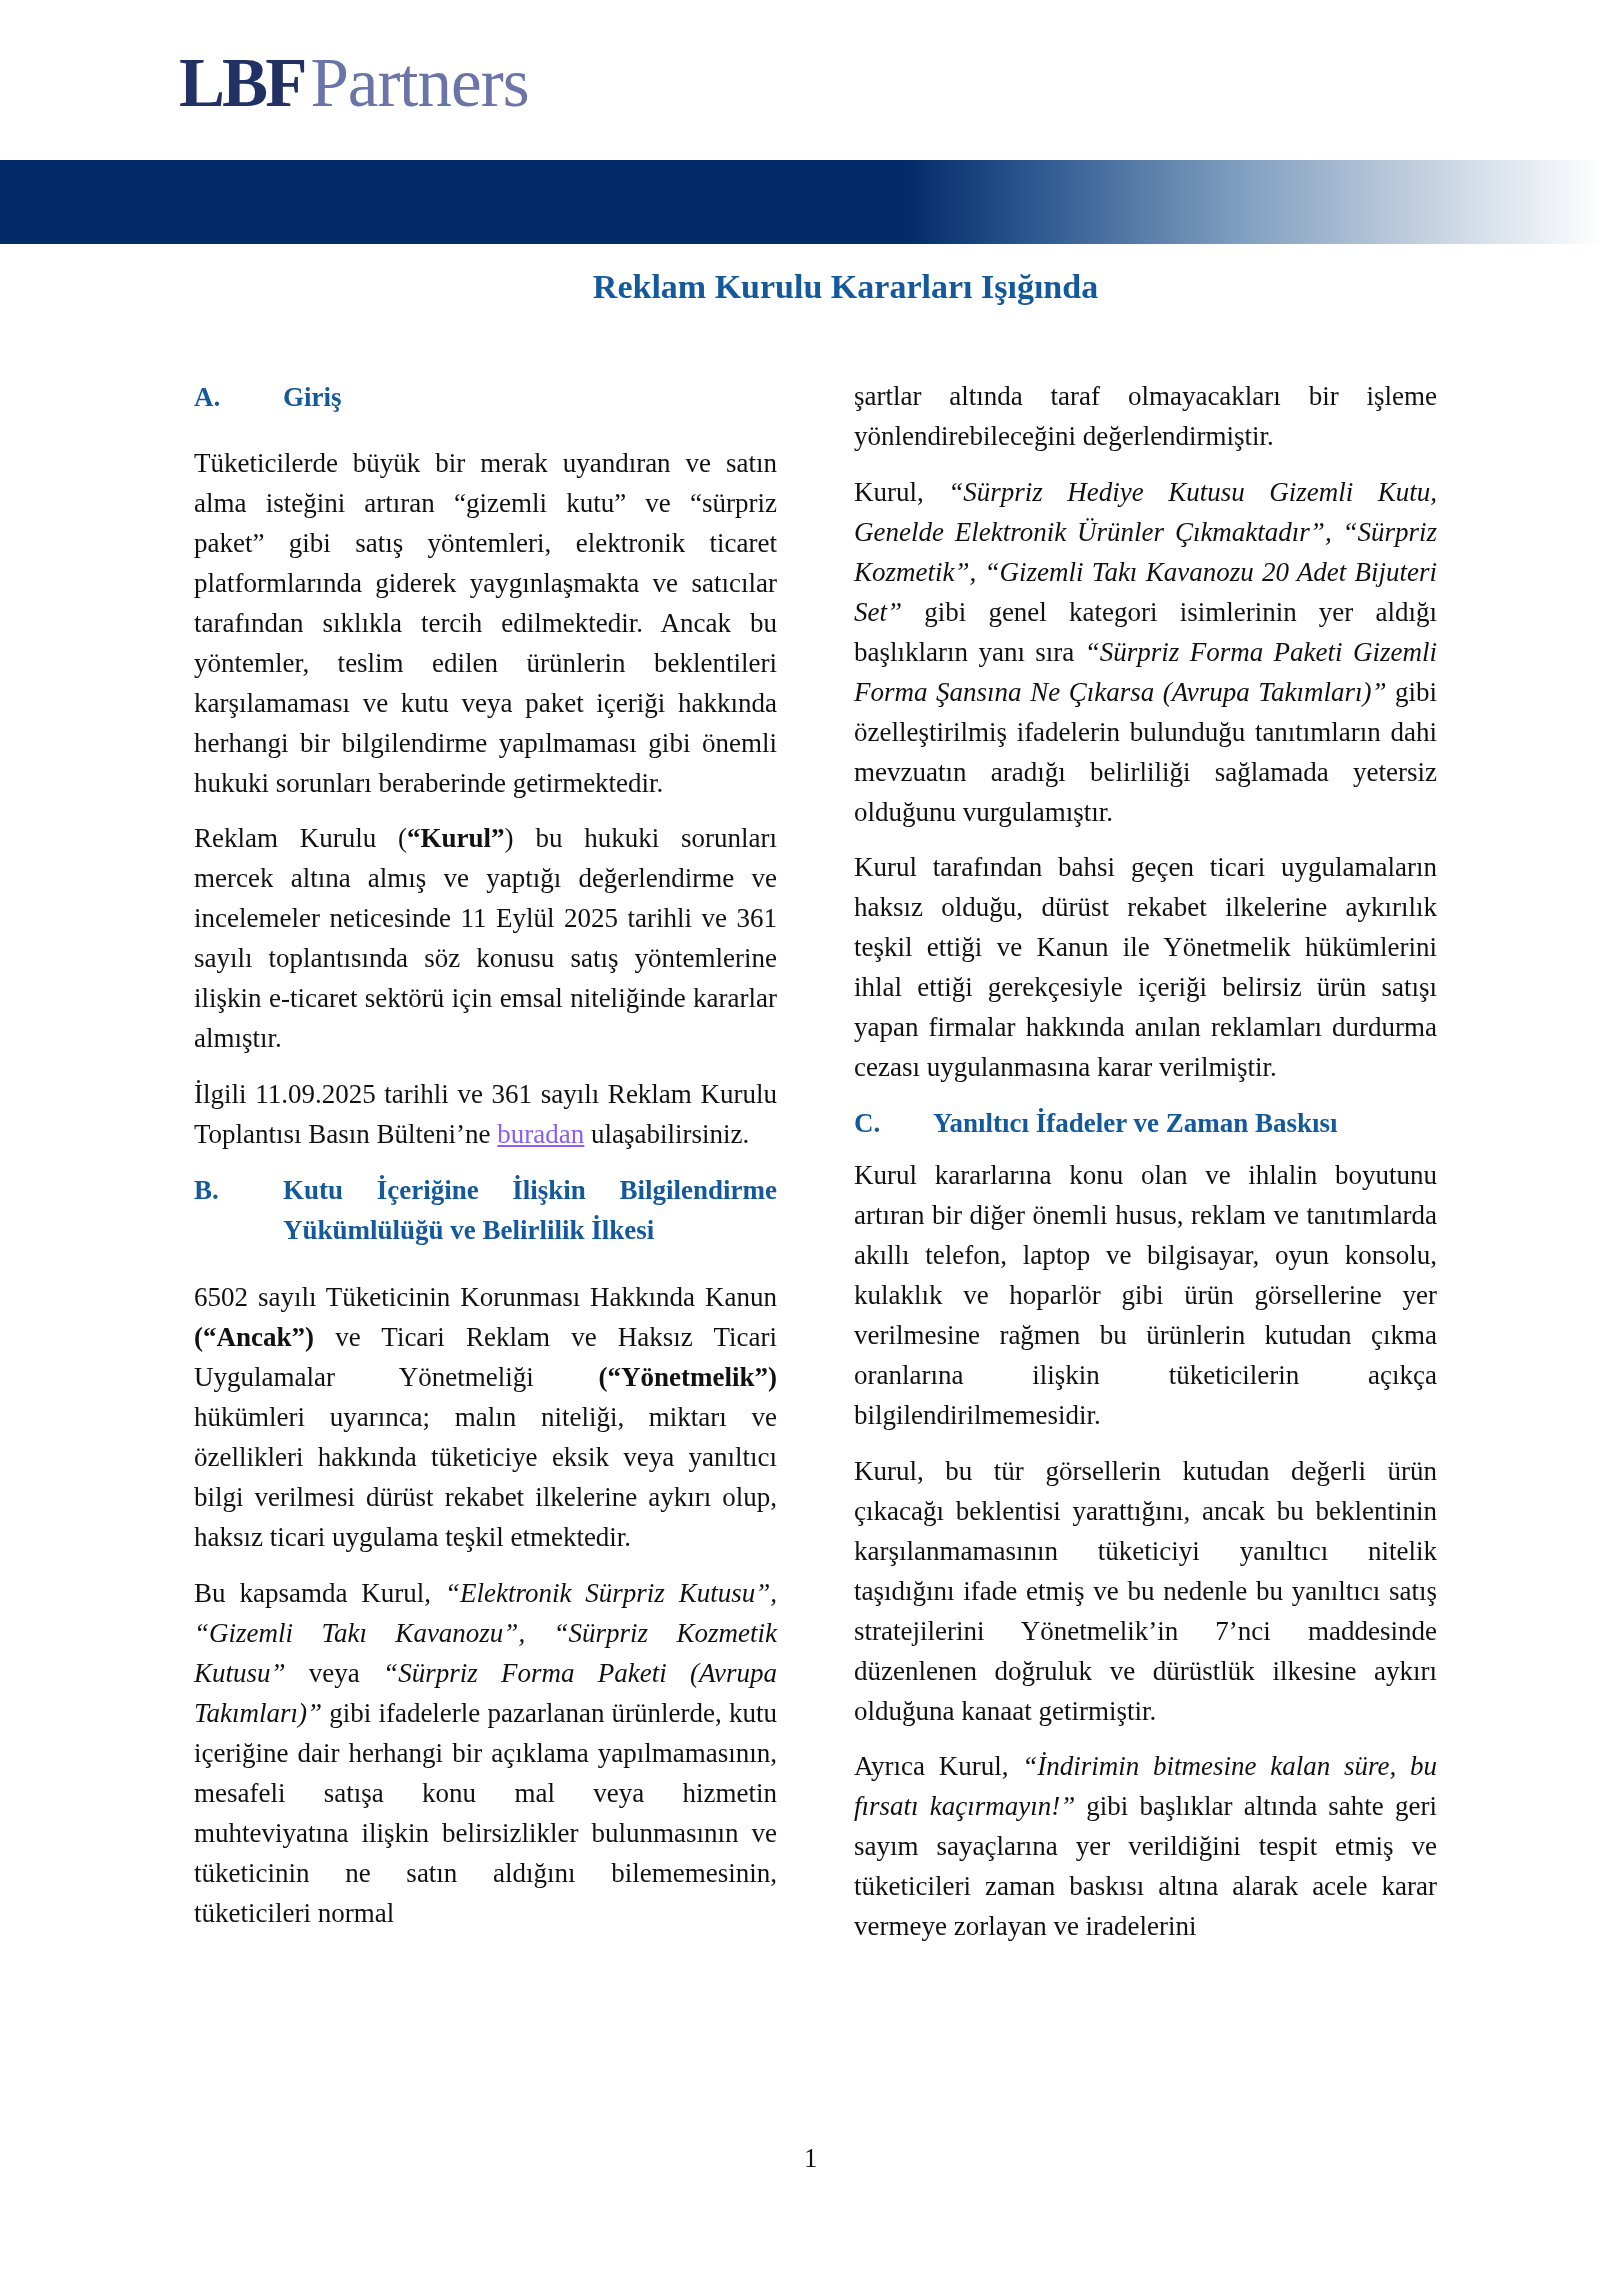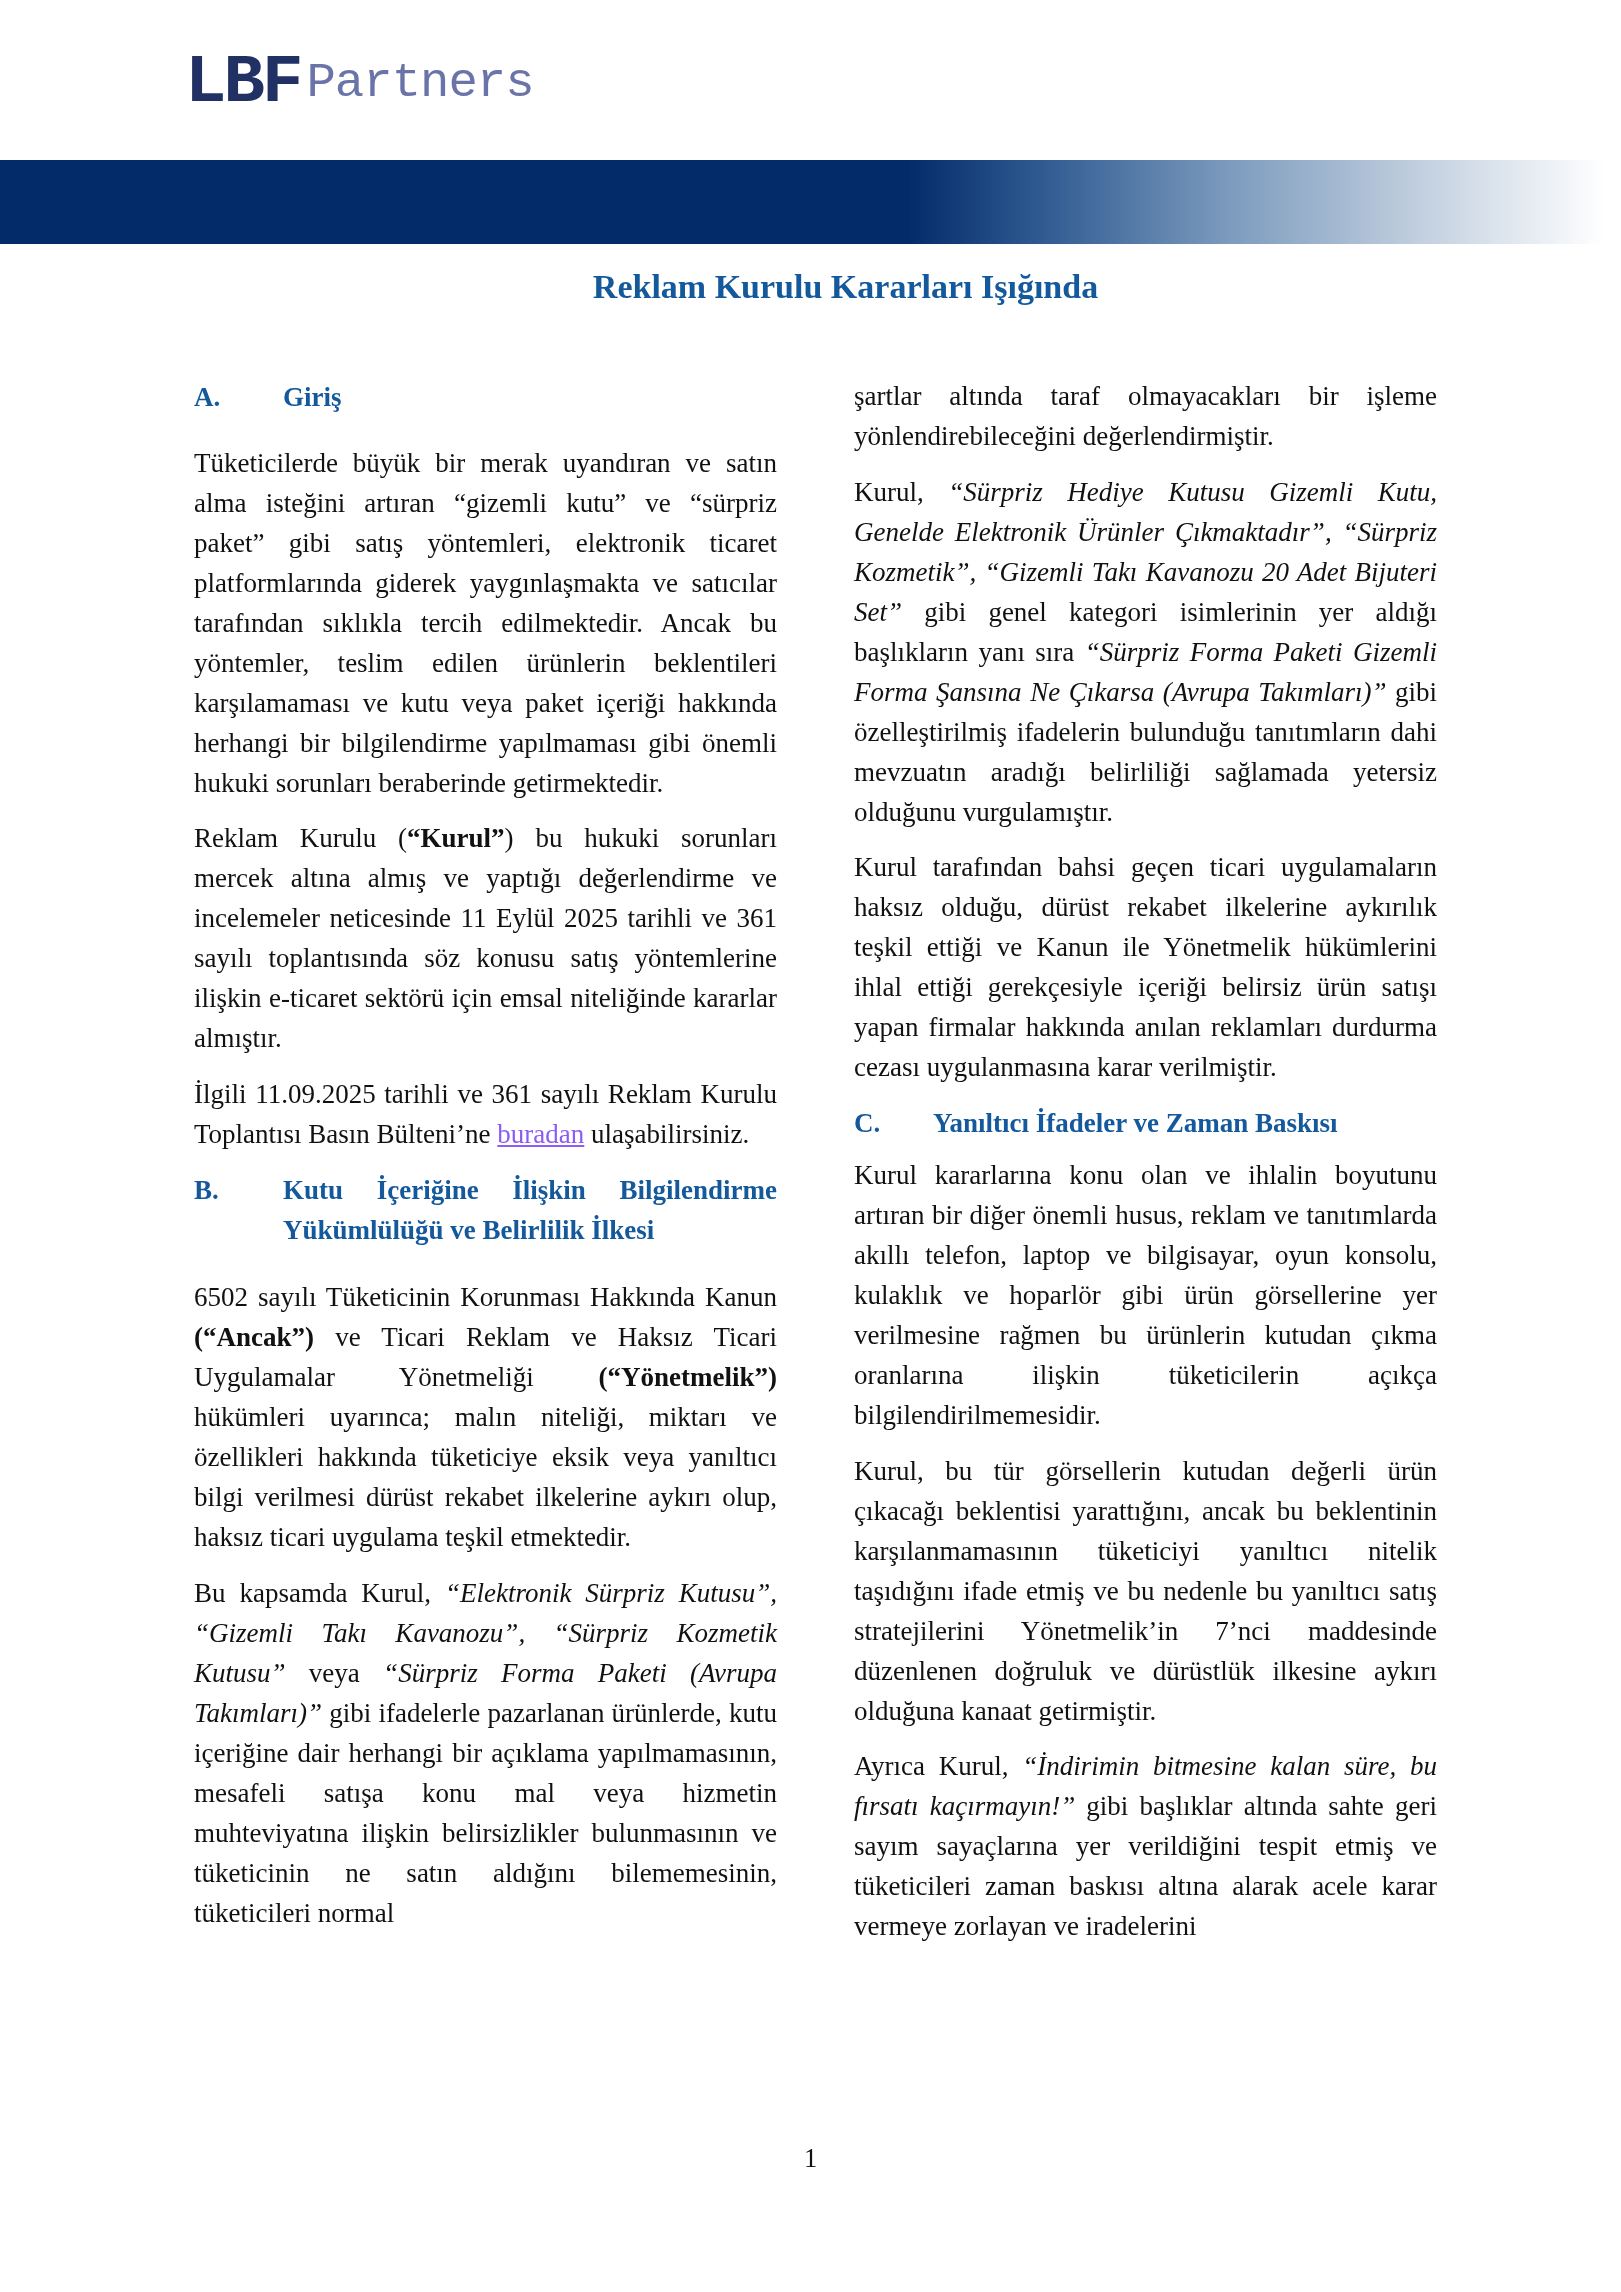--- a/index.html
+++ b/index.html
@@ -1,22 +1,22 @@
 <!DOCTYPE html>
 <html><head>
 <meta charset="utf-8">
 <style>
   html, body { margin: 0; padding: 0; background: #ffffff; }
   body { width: 1621px; height: 2293px; position: relative; overflow: hidden;
          font-family: "Liberation Serif", "DejaVu Serif", serif; color: #111111; }
 
-  .logo { position: absolute; left: 185px; top: 49px; height: 69px; display: flex; align-items: center;
-          font-family: Liberation Mono, monospace; letter-spacing: -1px; }
+  .logo { position: absolute; left: 179px; top: 49px; height: 69px; display: flex; align-items: center;
+          font-family: Liberation Serif, serif; letter-spacing: -1px; }
   .logo .lbf { font-weight: 700; font-size: 69px; color: #223163; letter-spacing: -2.9px; line-height: 69px; }
-  .logo .partners { font-weight: 400; font-size: 49px; color: #6a74a8; margin-left: 5.9px; line-height: 69px; }
+  .logo .partners { font-weight: 400; font-size: 69px; color: #6a74a8; margin-left: 5.9px; line-height: 69px; }
 
   .band { position: absolute; left: 0; top: 160px; width: 1621px; height: 84px;
           background: linear-gradient(to right, #032b69 0%, #032b69 56%, #2e5990 64%, #7d9cbe 76%, #c4d1e0 88%, #ffffff 99%); }
 
   .title { position: absolute; left: 0; width: 1621px; top: 261px; text-align: center;
            color: #13599c; font-weight: 700; font-size: 34px; line-height: 51px; margin-left: 35px; }
 
   .col { position: absolute; top: 377px; width: 583px; font-size: 27px; line-height: 40px; text-align: justify; }
   .col.left { left: 194px; }
   .col.right { left: 854px; top: 376px; }

